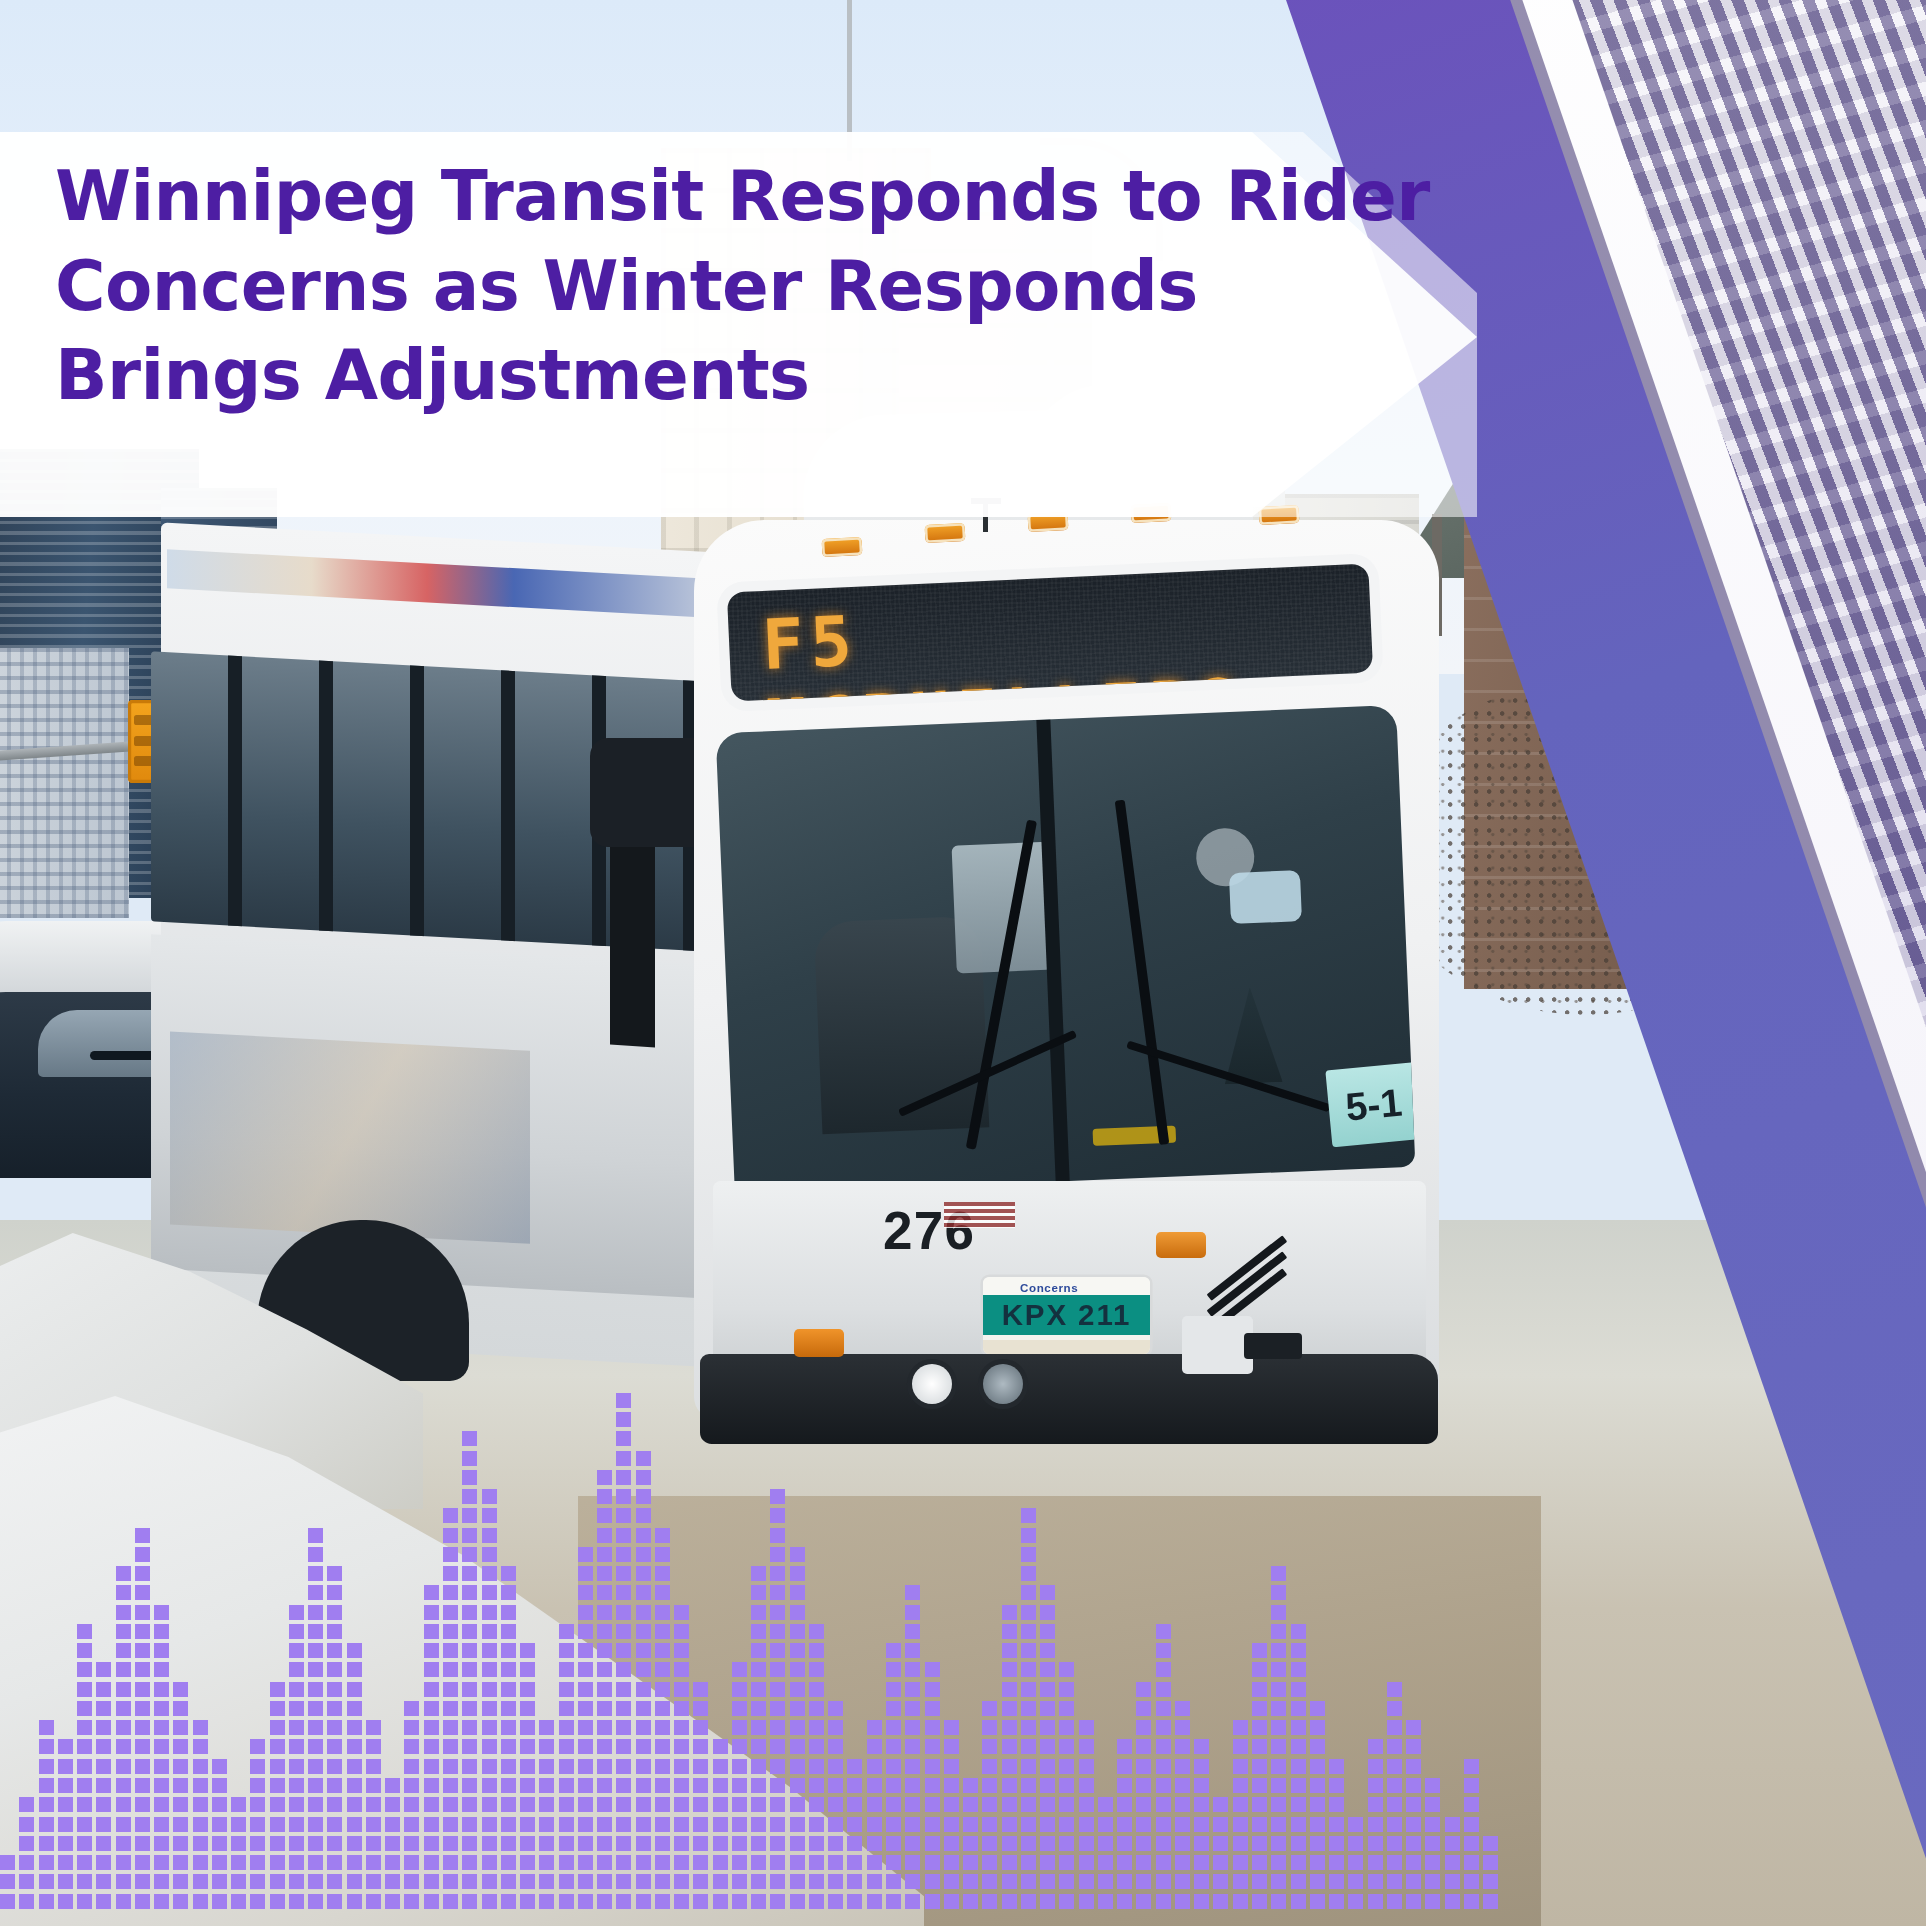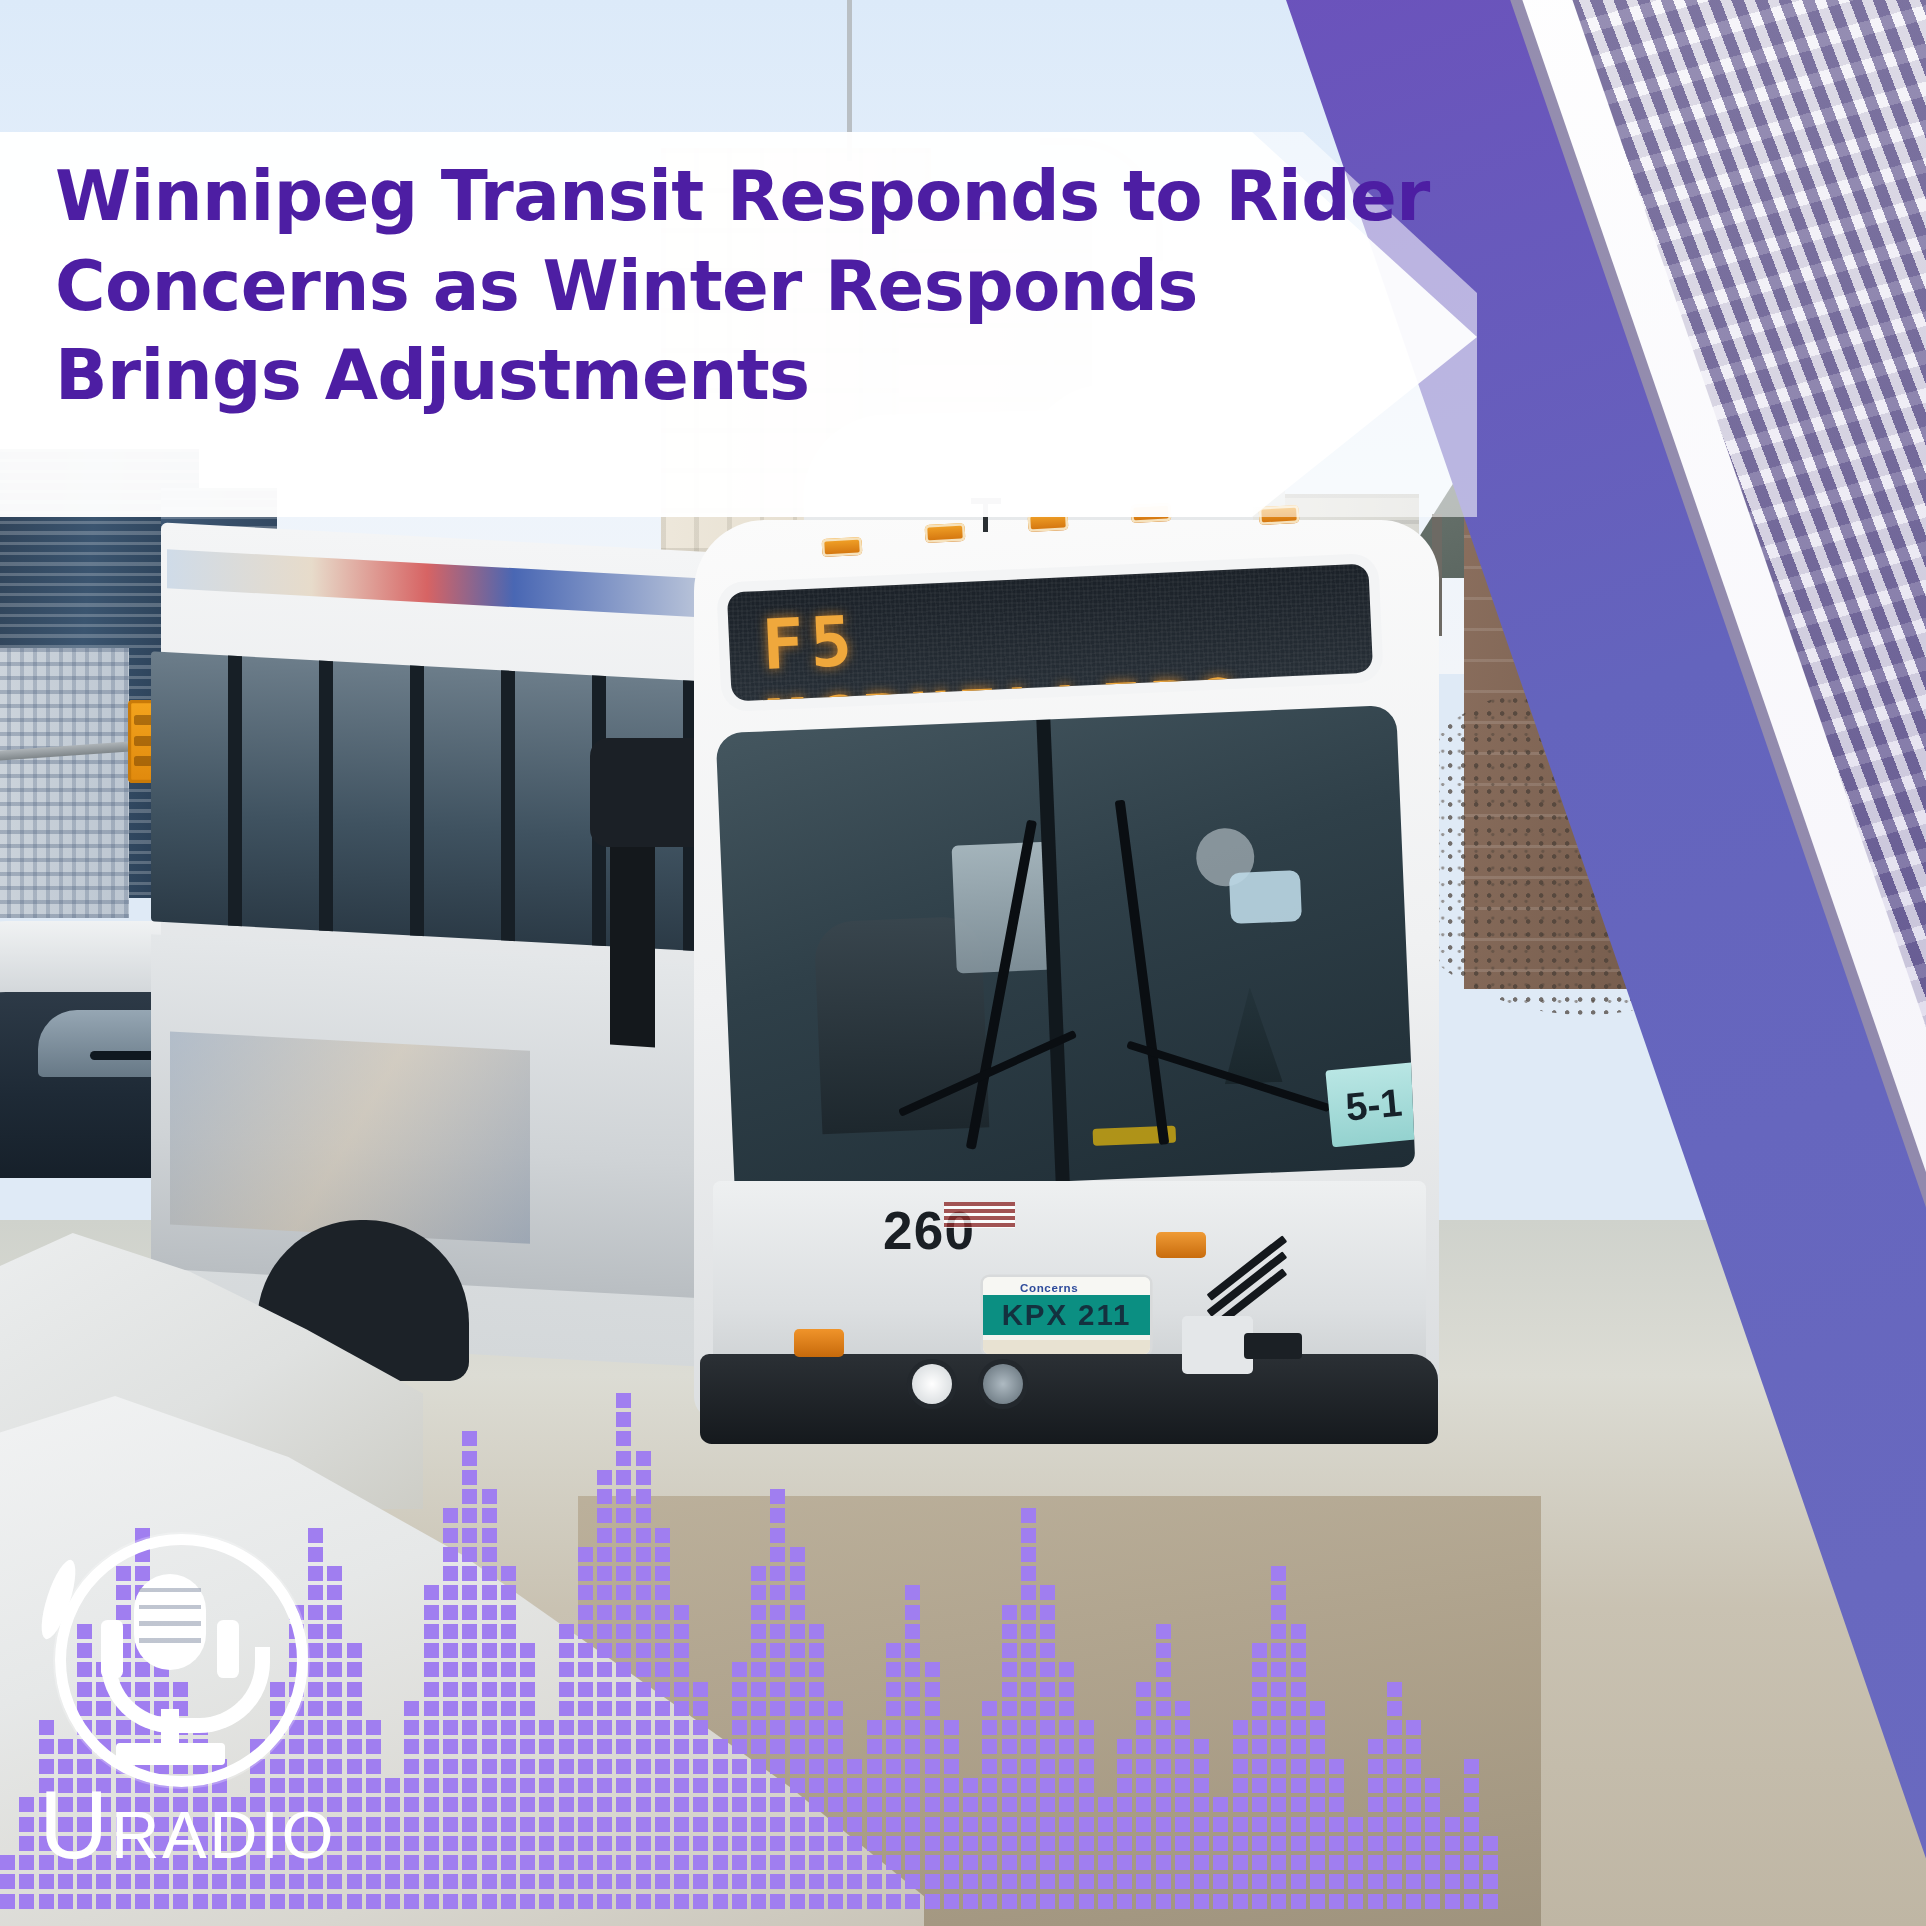--- a/index.html
+++ b/index.html
@@ -341,21 +341,21 @@
           <div class="wiper w1"></div>
           <div class="wiper w1b"></div>
           <div class="wiper w2"></div>
           <div class="wiper w2b"></div>
           <div class="card51">
             <b>5-1</b>
           </div>
         </div>
 
         <div class="frontlower"></div>
-        <div class="busnum">260</div>
+        <div class="busnum">276</div>
         <div class="liability"></div>
 
         <div class="plate">
           <div class="tophalf"></div>
           <div class="mbword">Concerns</div>
           <div class="num">KPX 211</div>
           <div class="strip"></div>
         </div>
 
         <div class="wt-logo">
@@ -1411,28 +1411,15 @@
       <div class="eqcell" style="left: 1483px; top: 539px; background: rgb(160, 126, 240);"></div>
       <div class="eqcell" style="left: 1483px; top: 559px; background: rgb(160, 126, 240);"></div>
     </div>
 
   <div class="titlepanel2"></div>
   <div class="titlepanel"></div>
   <h1 class="headline">Winnipeg Transit Responds to Rider
 Concerns as Winter Responds
 Brings Adjustments</h1>
 
-  <div class="logo">
-    <div class="ring"></div>
-    <div class="mic"></div>
-    <div class="micslots"></div>
-    <div class="micarm-l"></div>
-    <div class="micarm-r"></div>
-    <div class="miccradle"></div>
-    <div class="micstem"></div>
-    <div class="micbase"></div>
-    <div class="logotext">
-      <span class="u">U</span><span class="rest">RADIO</span>
-    </div>
-  </div>
 
 </div>
 
 
 </body></html>

